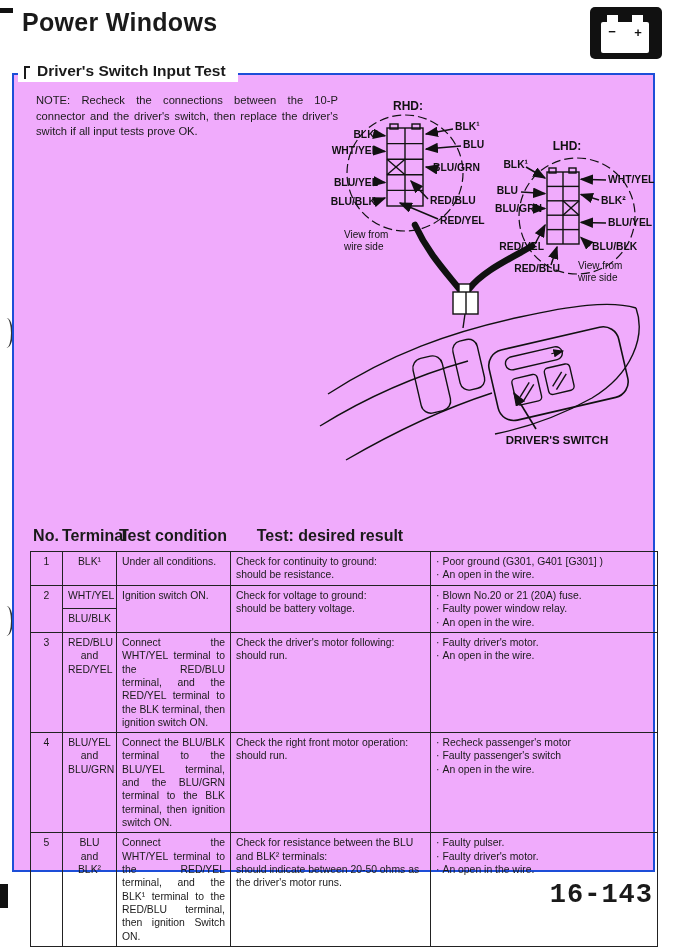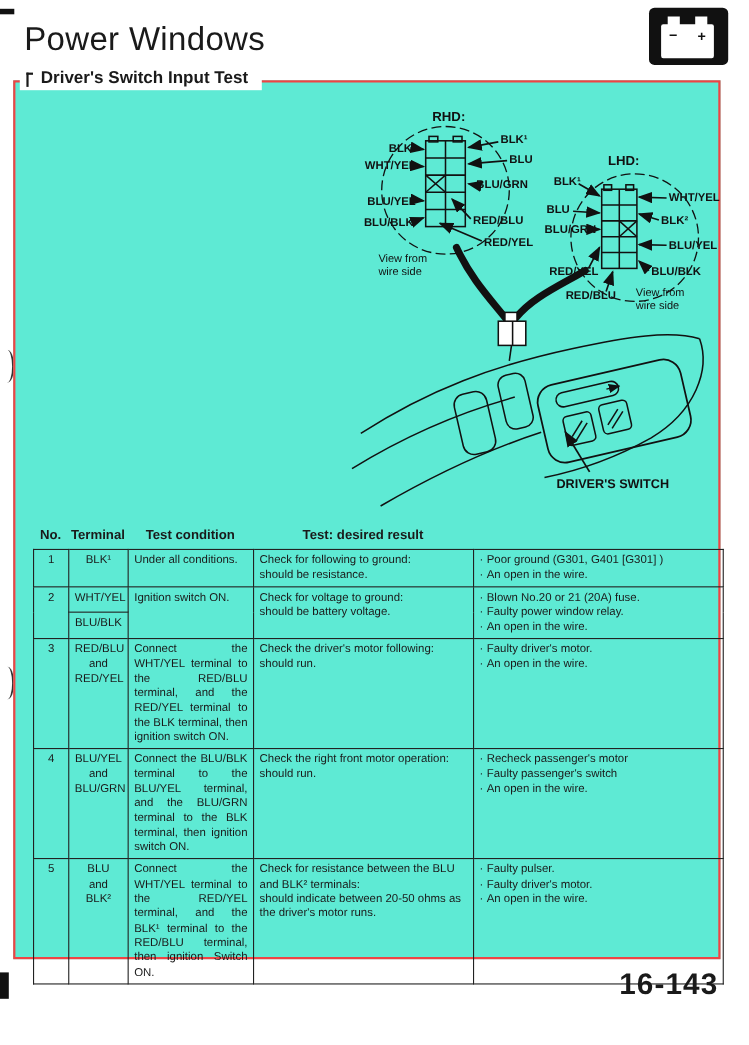--- a/index.html
+++ b/index.html
@@ -1,64 +1,64 @@
 <!DOCTYPE html>
 <html><head>
 <meta charset="utf-8">
 <style>
   * { margin:0; padding:0; box-sizing:border-box; }
   html,body { width:681px; height:950px; background:#fff; font-family:"Liberation Sans", sans-serif; color:#1a1a1a; }
   body { position:relative; overflow:hidden; }
 
-  .page-title { position:absolute; left:22px; top:19px; font-size:30px; font-weight:normal; letter-spacing:.3px; }
+  .page-title { position:absolute; left:22px; top:8px; font-size:25px; font-weight:bold; letter-spacing:.3px; }
 
   .battery { position:absolute; left:589px; top:6px; }
 
   .scan-dash { position:absolute; left:0; top:8px; width:13px; height:5px; background:#111; }
   .scan-smudge { position:absolute; left:0; top:884px; width:8px; height:24px; background:#111; }
   .hole-arc { position:absolute; left:2px; width:11px; height:30px; border-right:2px solid #333; border-radius:0 60% 60% 0 / 0 50% 50% 0; background:#fff; }
   .hole-arc.a1 { top:318px; }
   .hole-arc.a2 { top:606px; }
 
-  .content-box { position:absolute; left:12px; top:73px; width:643px; height:799px; border:2px solid #ef4444; background:#5eead4; }
+  .content-box { position:absolute; left:12px; top:73px; width:643px; height:799px; border:2px solid #1d4ed8; background:#f0abfc; }
 
   .section-heading { position:absolute; left:4px; top:-13px; background:#fff; padding:0 12px 2px 6px; font-size:15.5px; font-weight:bold; white-space:nowrap; display:flex; align-items:center; }
   .heading-tick { display:inline-block; width:6px; height:13px; border-left:2px solid #1a1a1a; border-top:2px solid #1a1a1a; margin-right:7px; margin-top:3px; }
 
   .notes { position:absolute; left:22px; top:18px; width:302px; font-size:11.2px; line-height:1.4; text-align:justify; }
   .notes p { margin-bottom:13px; }
 
   .diagram-svg { position:absolute; left:306px; top:13px; overflow:visible; }
   .pin-label { font-size:10.3px; font-weight:bold; fill:#111; }
   .conn-title { font-size:12px; font-weight:bold; fill:#111; }
   .view-note { font-size:10px; fill:#111; }
   .switch-label { font-size:11.5px; font-weight:bold; fill:#111; }
 
   .test-table-wrap { position:absolute; left:16px; top:404px; width:627px; }
-  .thead-row { display:flex; font-size:12px; font-weight:bold; padding-bottom:6px; }
+  .thead-row { display:flex; font-size:16px; font-weight:bold; padding-bottom:6px;margin-top:48px; }
   .thead-row span { text-align:center; }
   .th-no { width:32px; }
   .th-terminal { width:54px; }
   .th-cond { width:114px; }
   .th-result { width:200px; }
   .th-cause { width:227px; }
 
   table.test-table { border-collapse:collapse; width:627px; table-layout:fixed; font-size:10.4px; line-height:1.28; }
   table.test-table td { border:1.6px solid #222; vertical-align:top; padding:3px 5px; }
   td.c-no { text-align:center; vertical-align:middle; width:32px; }
   td.c-term { text-align:center; vertical-align:middle; width:54px; padding:2px 1px; }
   td.c-cond { width:114px; text-align:justify; }
   td.c-result { width:200px; }
   td.c-cause { width:227px; }
   tr.r1 { height:34px; } tr.r2a { height:20px; } tr.r2b { height:20px; }
   tr.r3 { height:78px; } tr.r4 { height:82px; } tr.r5 { height:94px; }
   .cause-line { display:flex; }
   .cause-line .bullet { margin-right:3px; }
 
-  .page-number { position:absolute; right:28px; top:880px; font-size:27px; font-weight:bold; letter-spacing:1px; }
+  .page-number { position:absolute; right:28px; top:880px; font-size:27px; font-weight:bold; letter-spacing:1px;font-family:Liberation Mono, monospace; }
 </style>
 </head>
 <body>
 
 <div class="scan-dash"></div>
 <div class="hole-arc a1"></div>
 <div class="hole-arc a2"></div>
 <div class="scan-smudge"></div>
 
 <h1 class="page-title">Power Windows</h1>
@@ -75,20 +75,21 @@
 </div>
 
 <div class="content-box">
 
   <div class="section-heading">
     <span class="heading-tick"></span>
     <span>Driver's Switch Input Test</span>
   </div>
 
   <div class="notes">
+    <p>NOTE: Recheck the connections between the 10-P connector and the driver's switch, then replace the driver's switch if all input tests prove OK.</p>
   </div>
 
   <svg class="diagram-svg" width="340" height="392" viewBox="0 0 340 392">
     <defs>
       <marker id="ah" markerWidth="9" markerHeight="7" refX="8" refY="3.5" orient="auto">
         <path d="M0,0 L9,3.5 L0,7 z" fill="#111"></path>
       </marker>
     </defs>
 
     <g>
@@ -228,21 +229,21 @@
     </div>
 
     <table class="test-table">
 
       <tbody>
           <tr class="r1">
         <td class="c-no">1</td>
         <td class="c-term">BLK¹</td>
         <td class="c-cond">Under all conditions.</td>
         <td class="c-result">
-          <div>Check for following to ground:</div>
+          <div>Check for continuity to ground:</div>
           <div>should be resistance.</div>
         </td>
         <td class="c-cause">
           <div class="cause-line">
                 <span class="bullet">·</span>
                 <span>Poor ground (G301, G401 [G301] )</span>
               </div>
           <div class="cause-line">
                 <span class="bullet">·</span>
                 <span>An open in the wire.</span>

